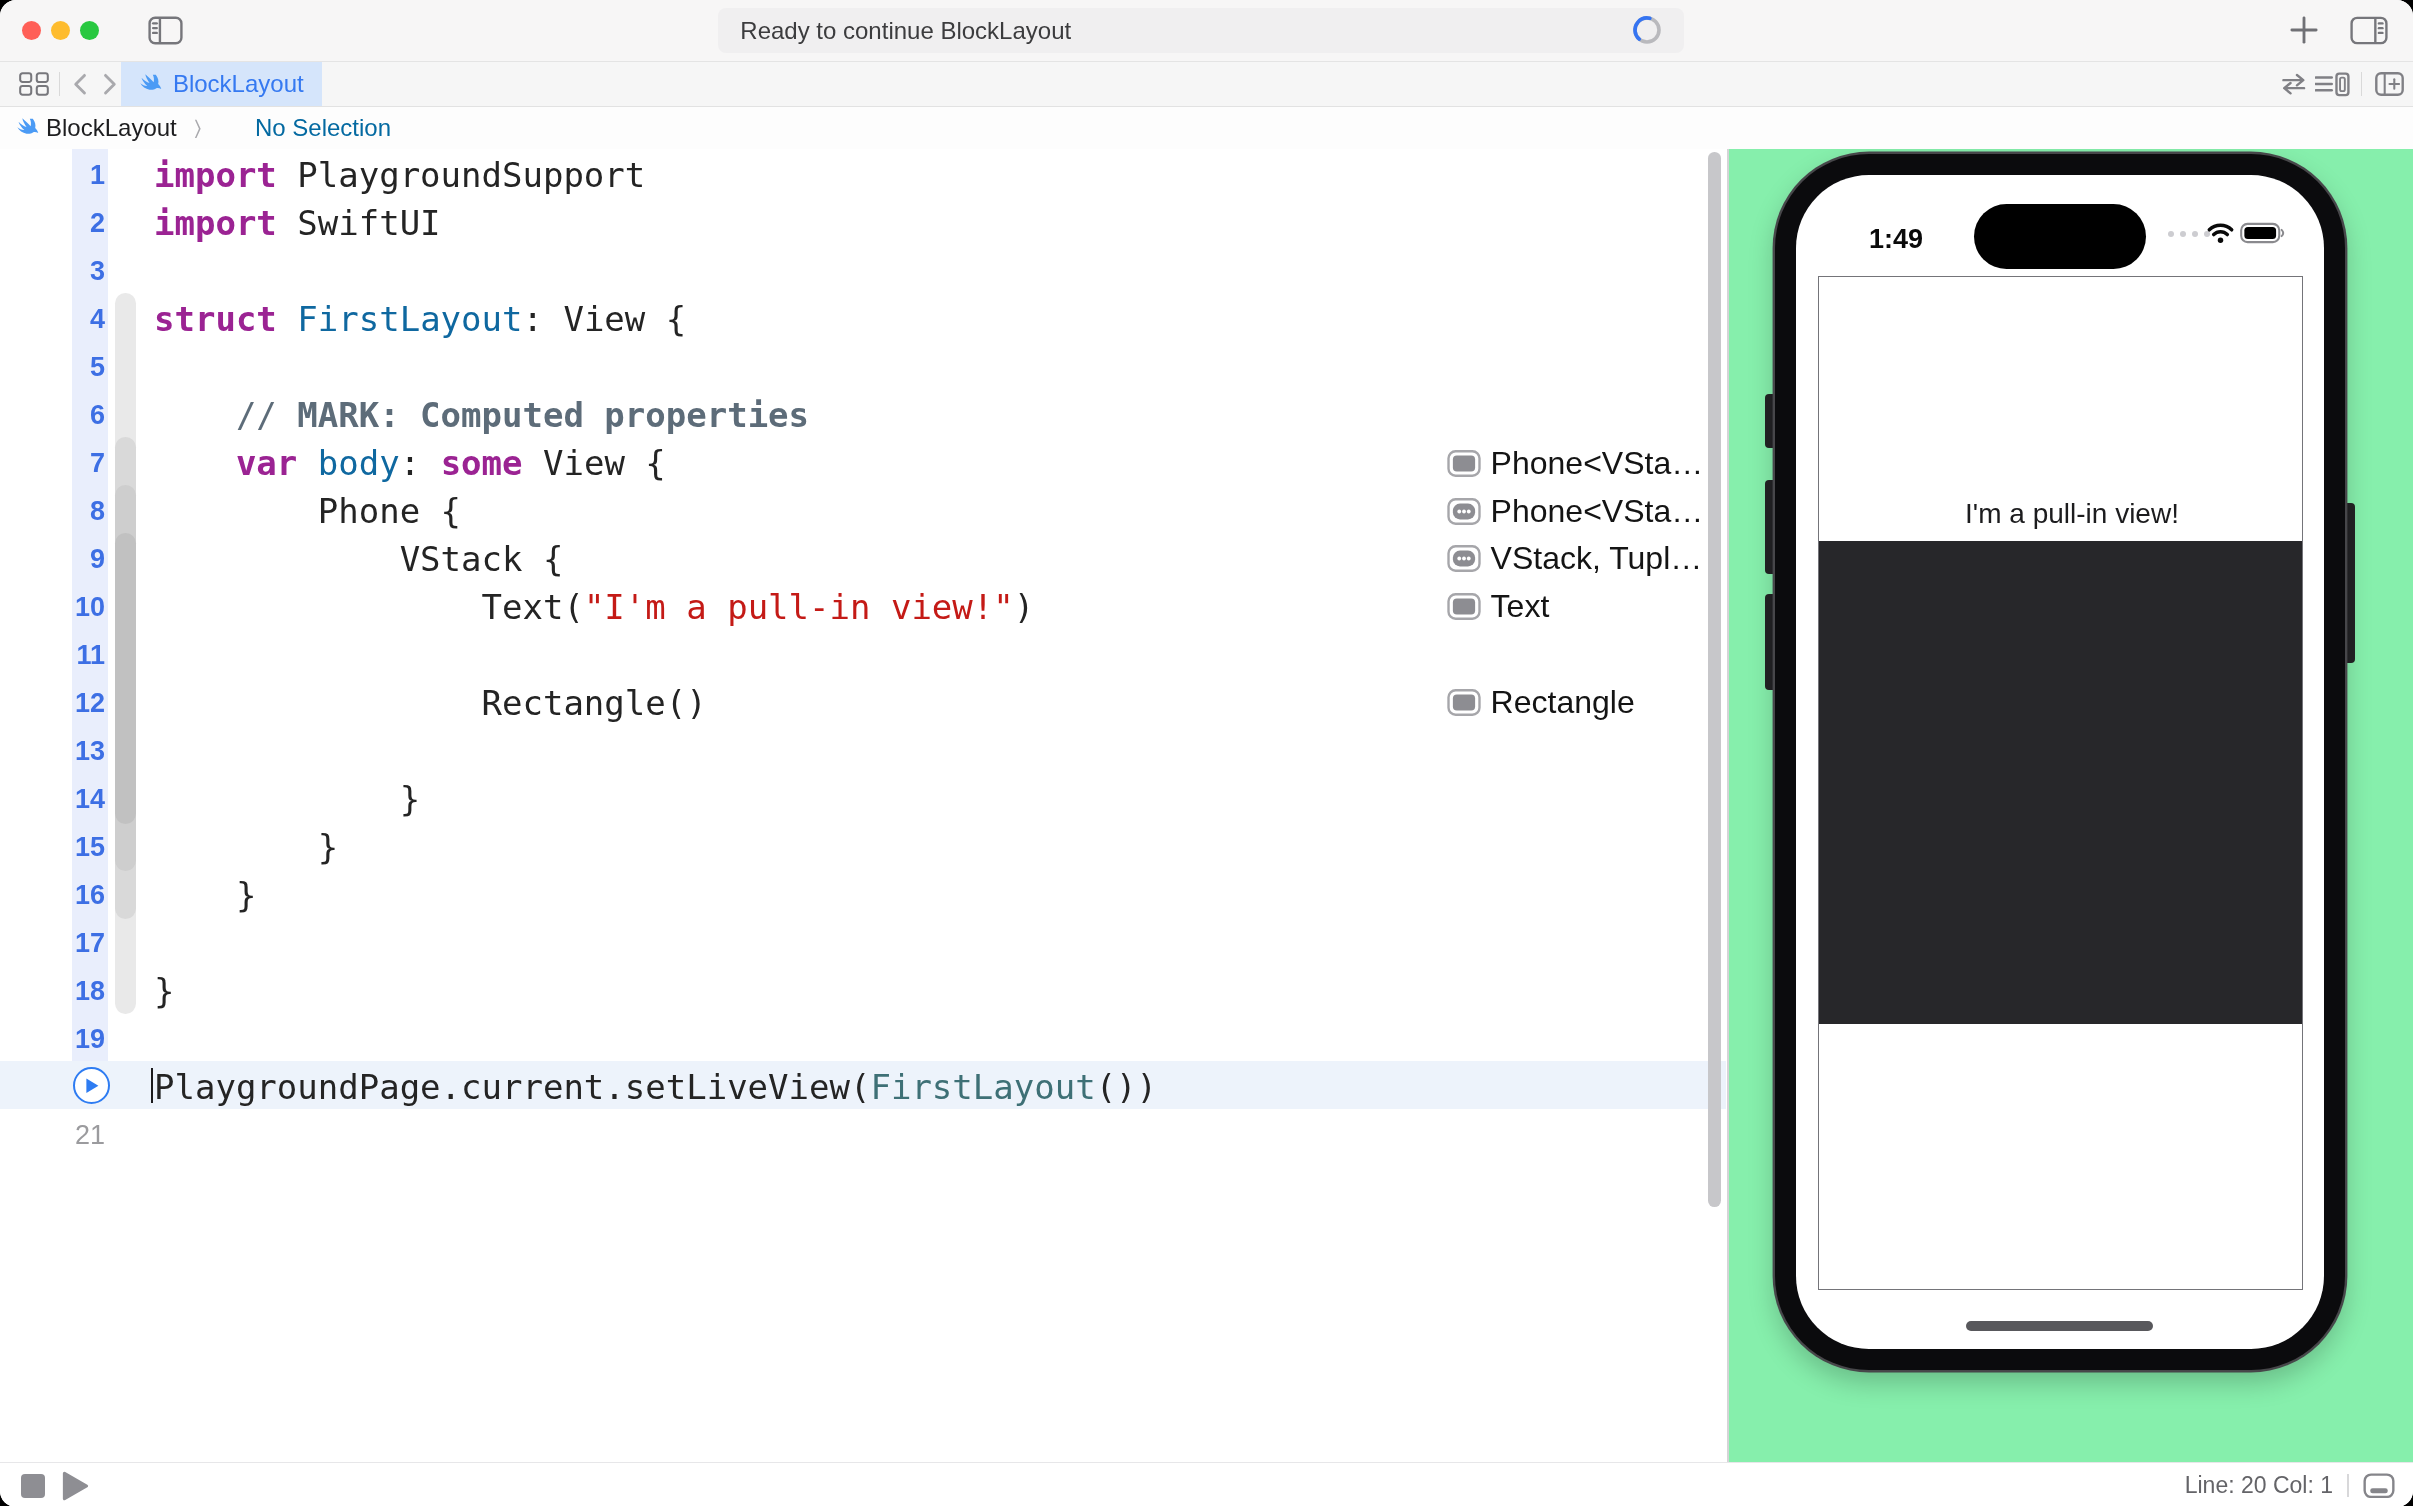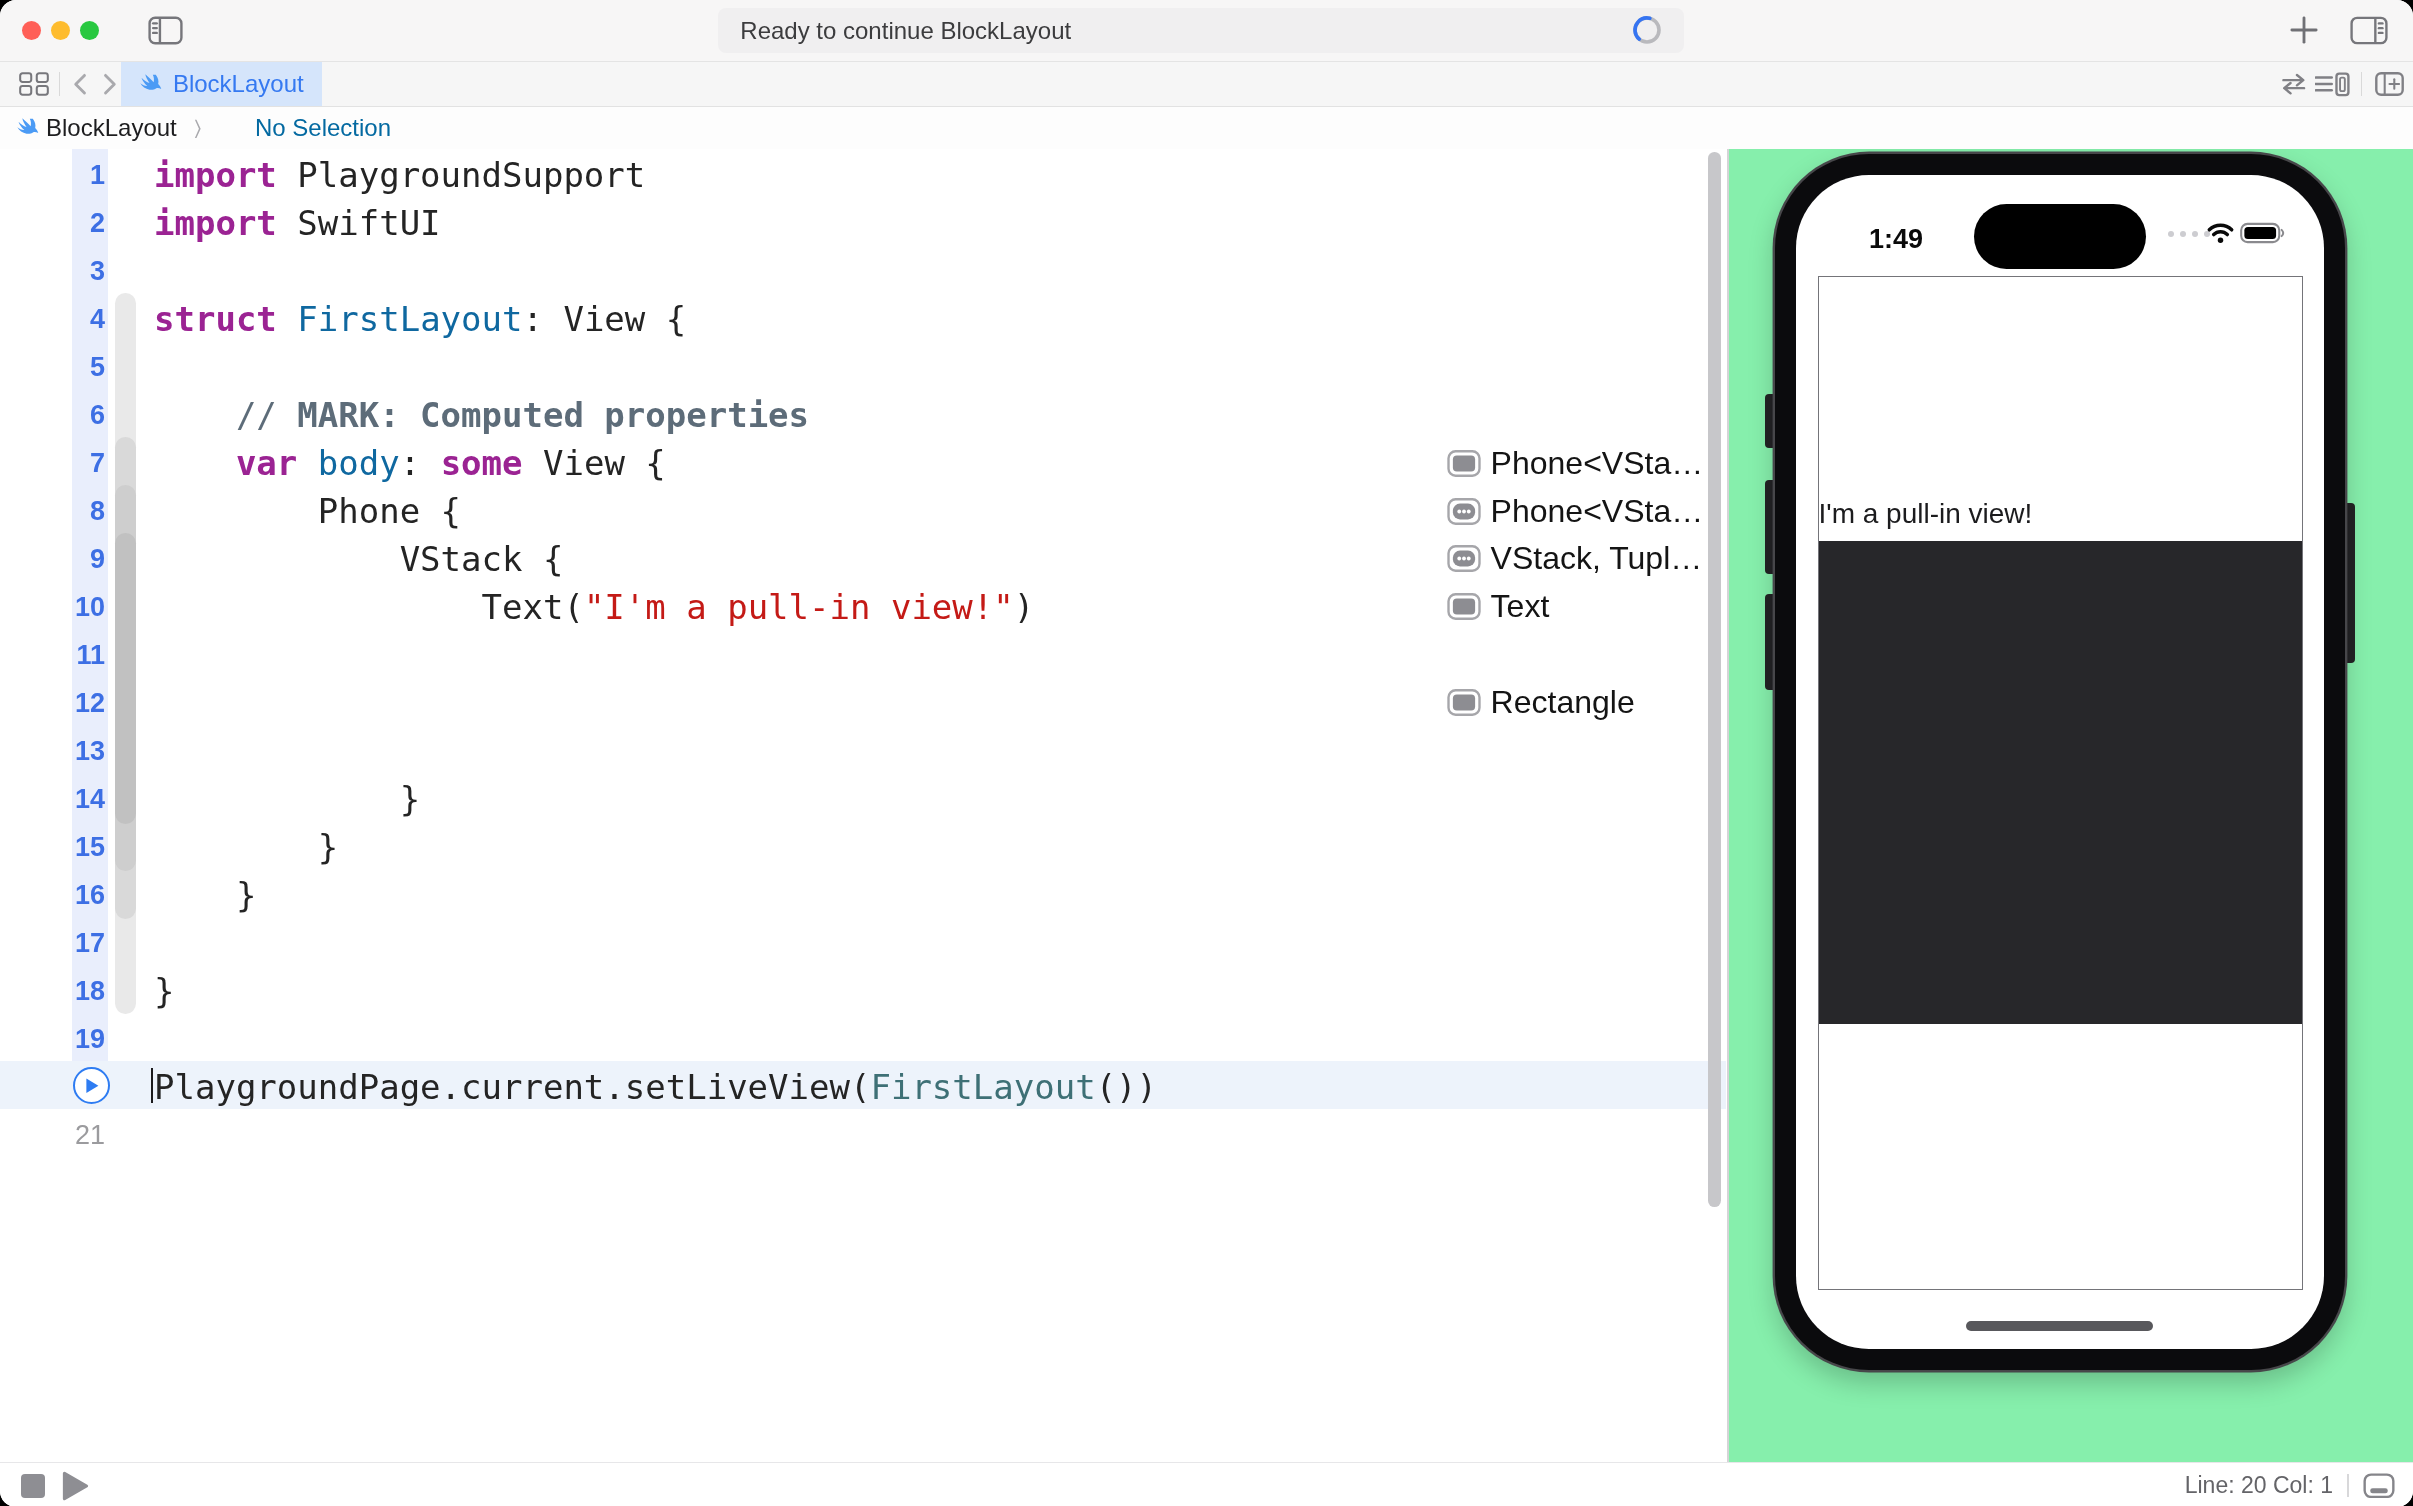--- a/index.html
+++ b/index.html
@@ -59,21 +59,21 @@
   
   .preview{position:absolute;left:1729px;top:0;width:685px;height:1313px;background:#86efac;}
   .phone{position:absolute;left:46px;top:4.8px;width:570px;height:1216px;background:#0b0b0d;border-radius:94px;box-shadow:0 0 0 2.4px #47474a, 0 11.2px 27px rgba(0,0,0,0.22);}
   .phone-btn{position:absolute;background:#232325;}
   .screen{position:absolute;left:21px;top:21px;width:528px;height:1174px;background:#fff;border-radius:73px;overflow:hidden;}
   .ptime{position:absolute;left:56px;top:49px;width:88px;text-align:center;font-size:27px;font-weight:700;color:#0a0a0a;}
   .island{position:absolute;left:178px;top:29px;width:172px;height:65px;border-radius:33px;background:#000;}
   .cell-dots{position:absolute;left:372px;top:56px;display:flex;gap:5.6px;}
   .cell-dots span{width:6.4px;height:6.4px;border-radius:50%;background:#cdcdd1;}
   .canvas{position:absolute;left:21.5px;top:101px;width:485px;height:1014px;box-sizing:border-box;border:1.6px solid #747479;background:#fff;}
-  .live-text{position:absolute;left:0;top:221px;width:100%;font-size:28px;color:#1c1c1e;}
+  .live-text{position:absolute;left:0;top:221px;width:100%;text-align:center;font-size:28px;color:#1c1c1e;padding-left:12px;}
   .live-rect{position:absolute;left:0;top:264px;width:100%;height:483px;background:#27272a;}
   .home-ind{position:absolute;left:170px;top:1146px;width:187px;height:10.4px;border-radius:5.6px;background:#58585c;}
 
   
   .statusbar{position:absolute;left:0;top:1462px;width:100%;height:45px;background:#fff;border-top:0.8px solid #e7e7e9;}
   .stop-btn{position:absolute;left:21px;top:11.2px;width:24px;height:24px;border-radius:4px;background:#8e8e93;}
   .run-btn{position:absolute;left:62px;top:8px;}
   .sb-right{position:absolute;right:17.6px;top:0;height:45px;display:flex;align-items:center;gap:14.4px;}
   .linecol{font-size:23px;color:#646468;}
   .sb-divider{width:1.6px;height:22.3px;background:#d8d8da;}
@@ -242,20 +242,21 @@
         <div class="code-row">
           <span class="ln">10</span>
           <span class="code"><span class="pl">                Text(</span><span class="str">"I'm a pull-in view!"</span><span class="pl">)</span></span>
         </div>
         <div class="code-row">
           <span class="ln">11</span>
           <span class="code"></span>
         </div>
         <div class="code-row">
           <span class="ln">12</span>
+          <span class="code"><span class="pl">                Rectangle()</span></span>
         </div>
         <div class="code-row">
           <span class="ln">13</span>
         </div>
         <div class="code-row">
           <span class="ln">14</span>
           <span class="code"><span class="pl">            }</span></span>
         </div>
         <div class="code-row">
           <span class="ln">15</span>

